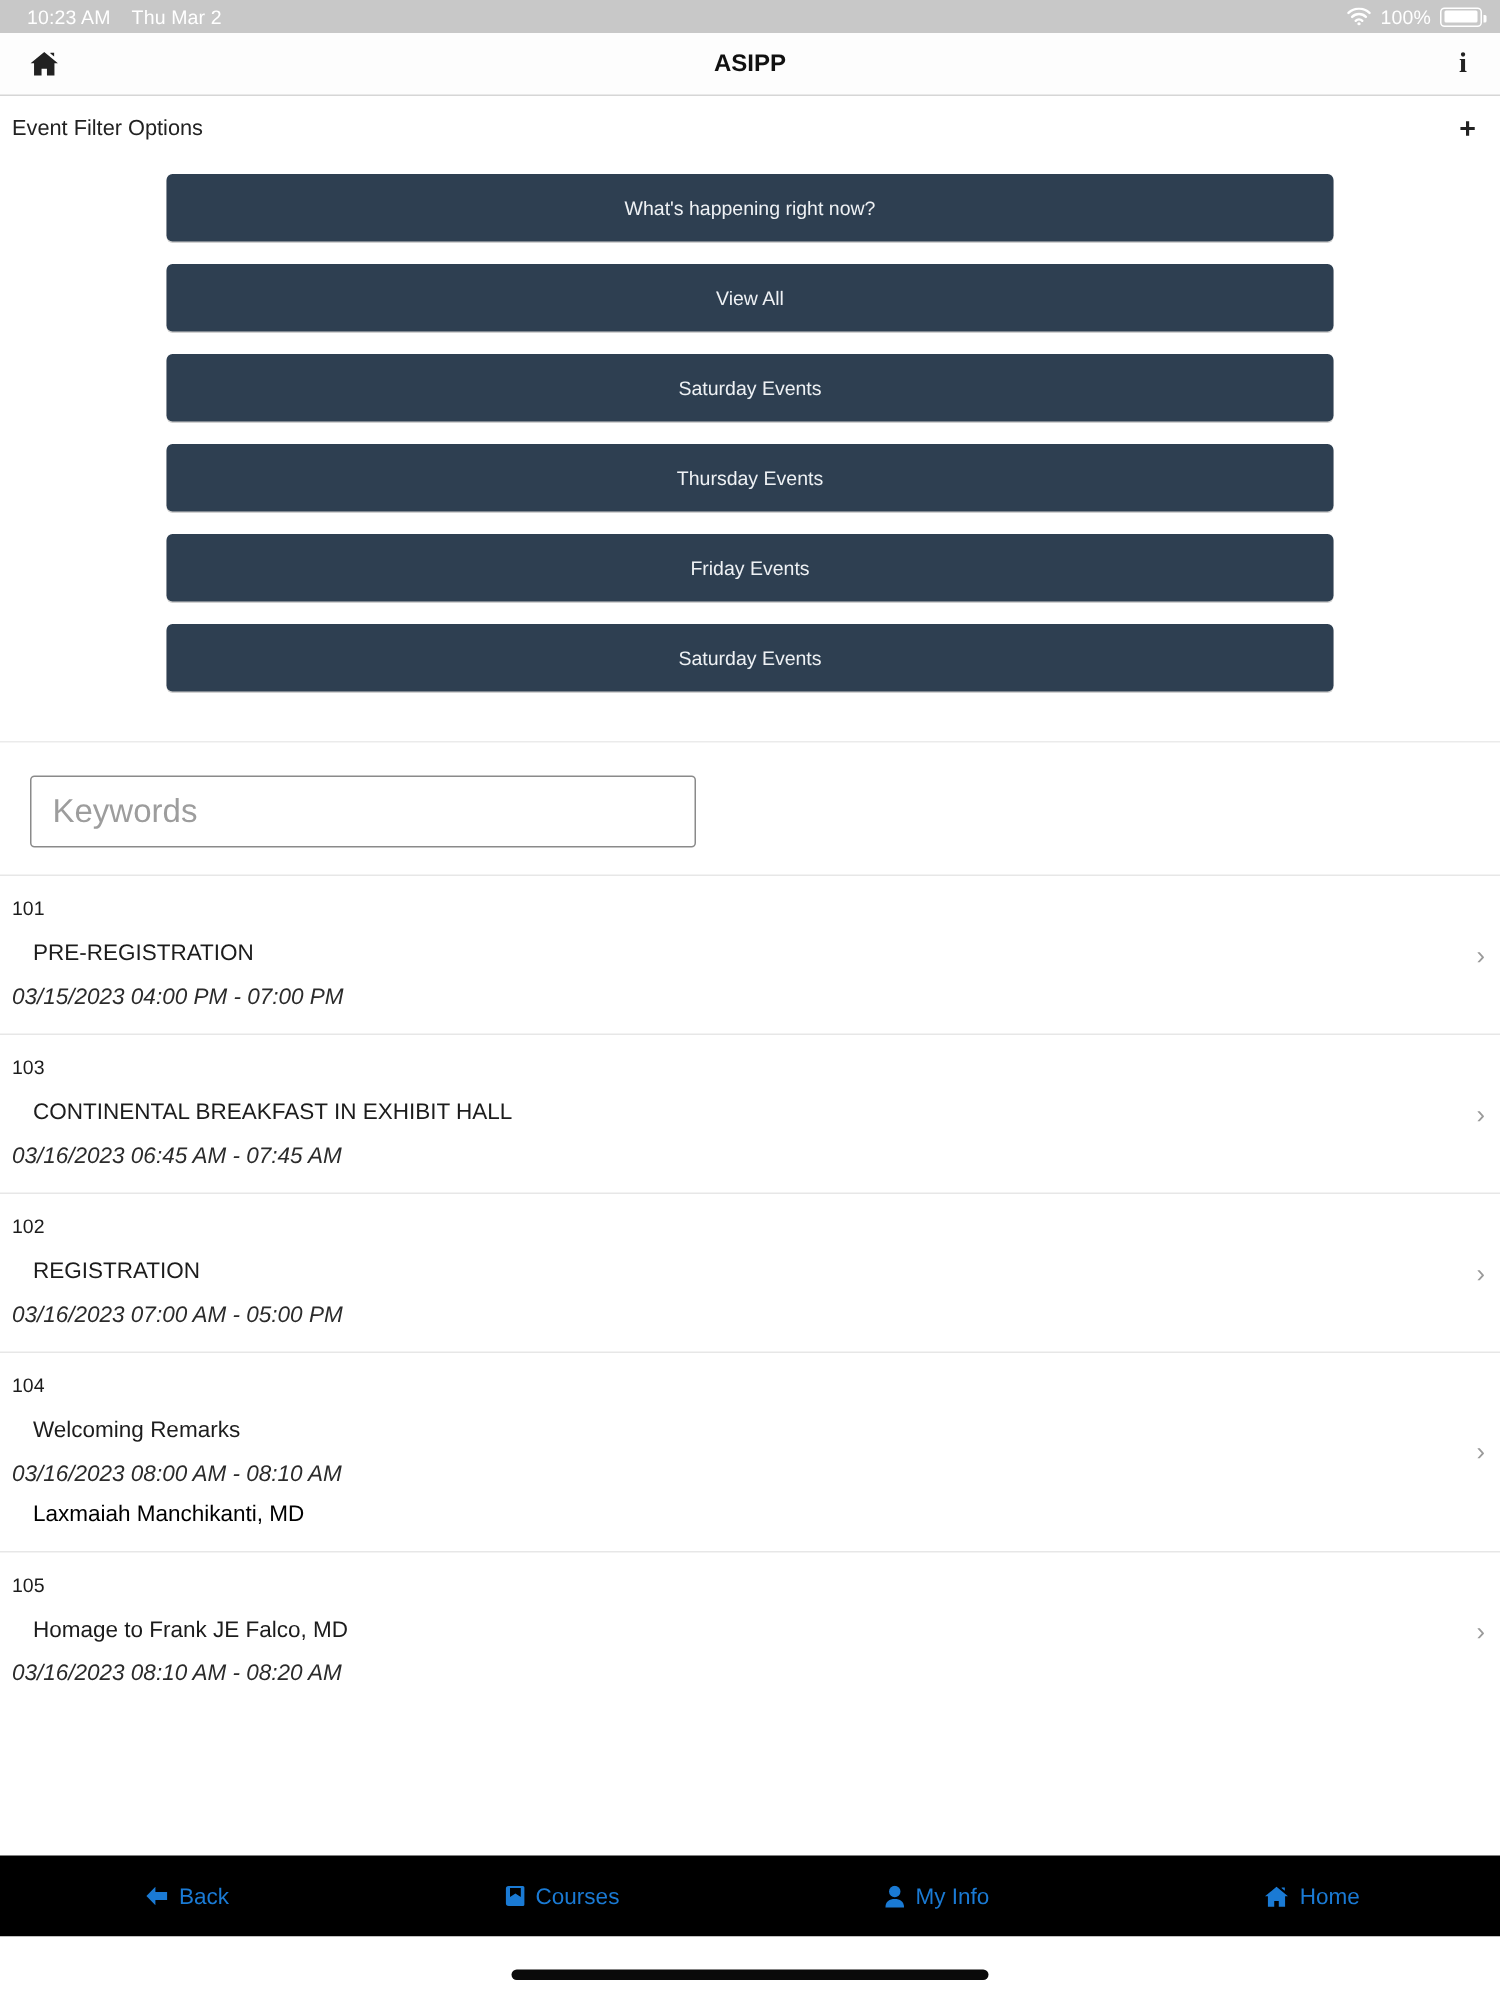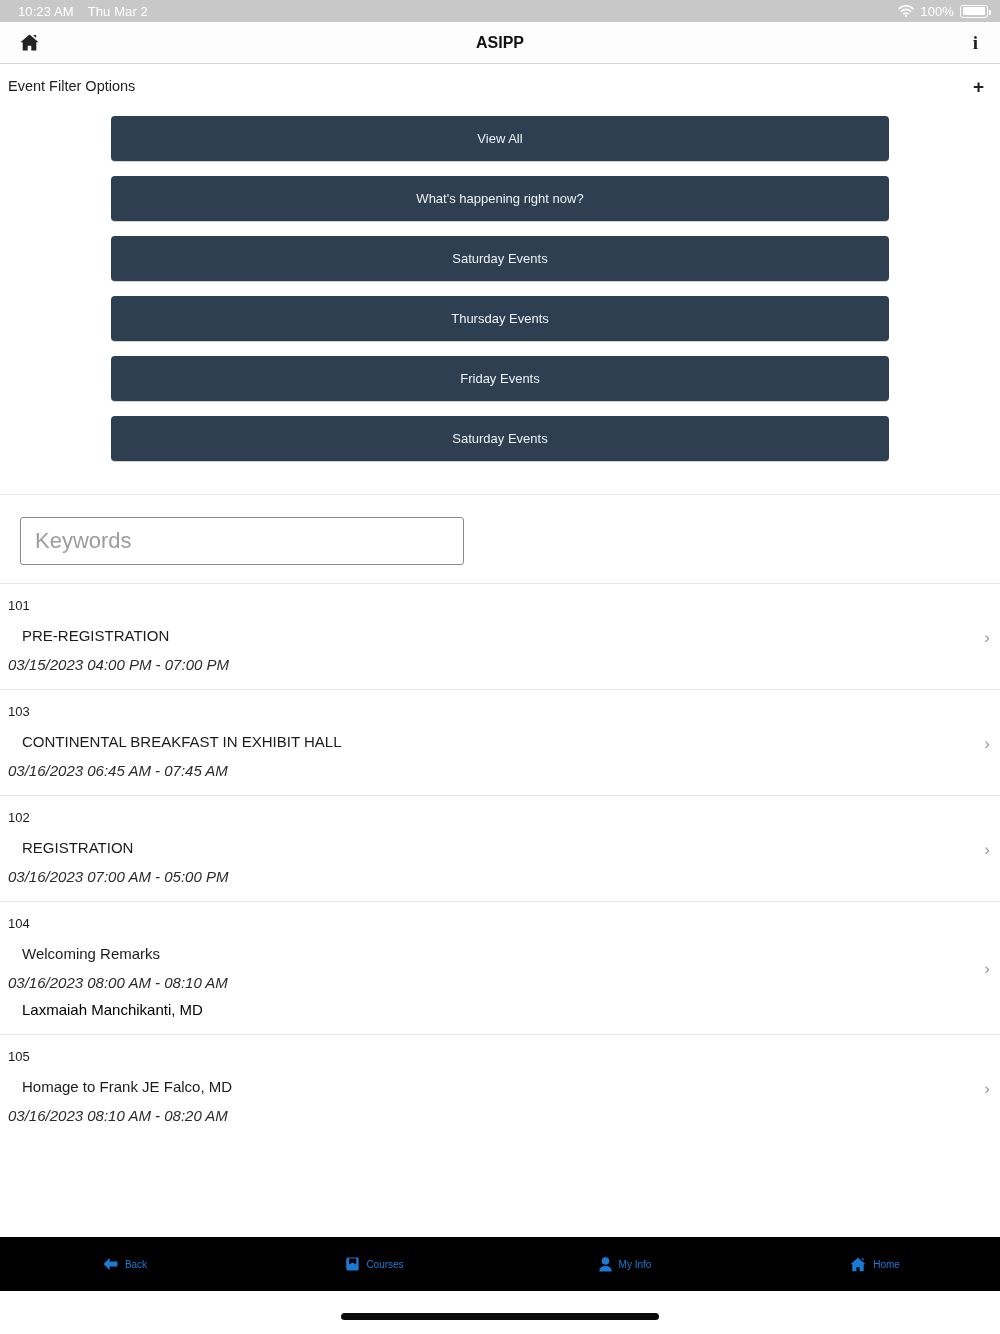--- a/index.html
+++ b/index.html
@@ -87,21 +87,21 @@
     color:#9a9a9a; font-size:17px; line-height:1;
   }
 
   
   .toolbar {
     position:absolute; left:0; right:0; bottom:43px; height:54px;
     background:#000; display:flex; align-items:center;
   }
   .tb-item {
     flex:1; display:flex; align-items:center; justify-content:center; gap:7px;
-    color:#1a7ad4; font-size:10px; cursor:pointer;
+    color:#1a7ad4; font-size:15px; cursor:pointer;
   }
   .tb-icon { display:flex; align-items:center; color:#1a7ad4; }
   .home-indicator-area {
     position:absolute; left:0; right:0; bottom:0; height:43px; background:#fff;
     display:flex; align-items:center; justify-content:center;
   }
   .home-indicator { width:318px; height:7px; border-radius:4px; background:#0a0a0a; margin-top:8px;}
 </style>
 </head>
 <body>
@@ -141,22 +141,22 @@
         <span class="info-i">i</span>
       </span>
   </div>
 
   <div class="filter-header">
     <span>Event Filter Options</span>
     <span class="plus-icon">+</span>
   </div>
 
   <div class="filters">
+    <button class="filter-btn">What's happening right now?</button>
     <button class="filter-btn">View All</button>
-    <button class="filter-btn">What's happening right now?</button>
     <button class="filter-btn">Saturday Events</button>
     <button class="filter-btn">Thursday Events</button>
     <button class="filter-btn">Friday Events</button>
     <button class="filter-btn">Saturday Events</button>
   </div>
 
   <div class="divider"></div>
 
   <div class="search-wrap">
     <input class="search-input" type="text" placeholder="Keywords" style="">

